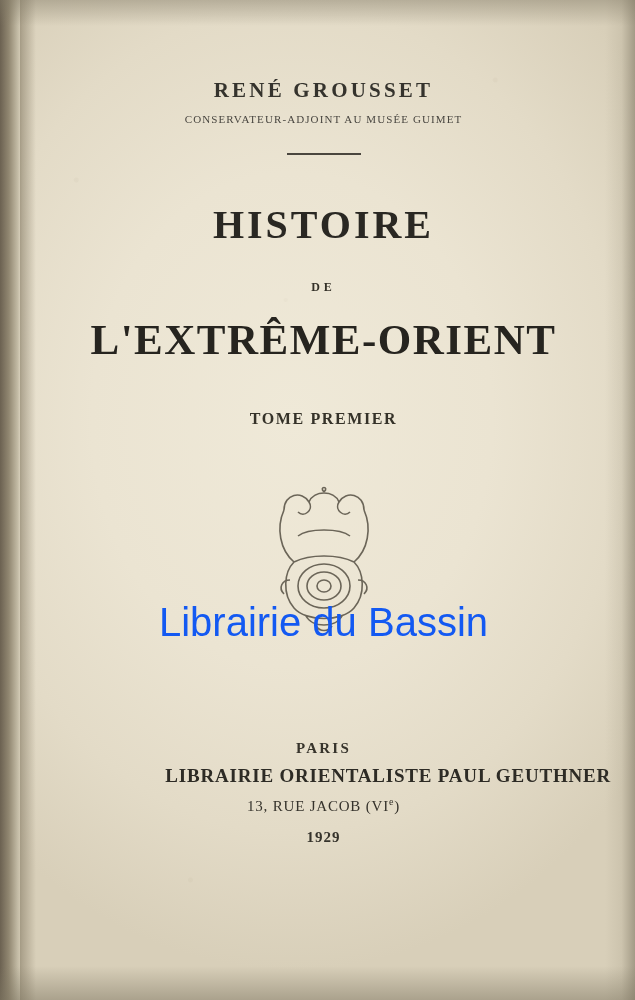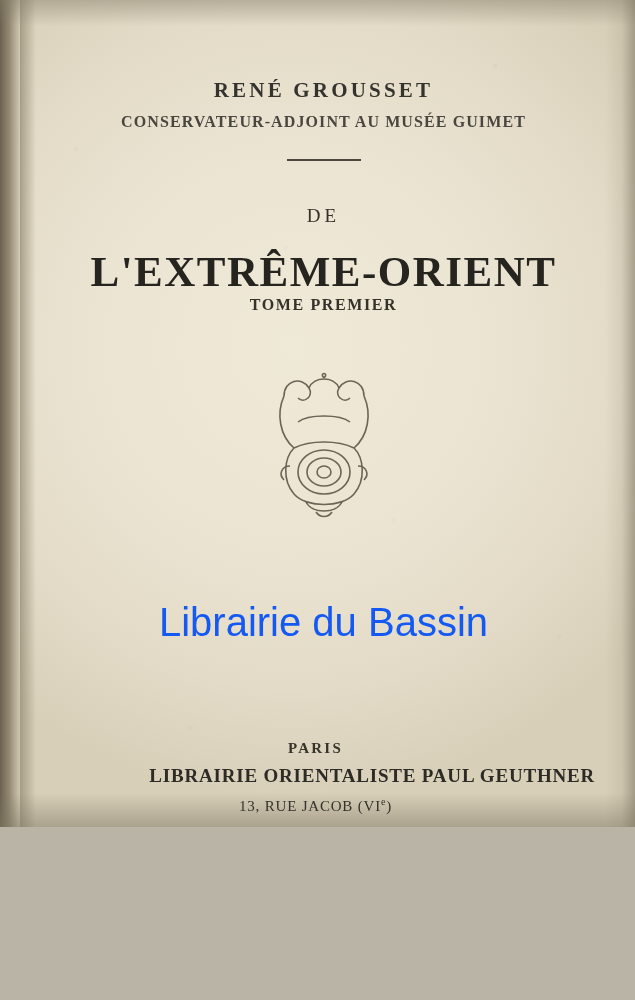--- a/index.html
+++ b/index.html
@@ -9,21 +9,21 @@
   body {
     width: 635px;
     height: 1000px;
     background: #b9b4a6;
     font-family: "Liberation Serif", serif;
     overflow: hidden;
   }
   .page {
     position: relative;
     width: 635px;
-    height: 827px;
+    height: 1000px;
     overflow: hidden;
     background:
       radial-gradient(ellipse 70% 55% at 46% 42%, #efe9d8 0%, #ebe4d2 45%, #e3dbc7 75%, #d8cfb9 100%);
   }
   
   .gutter-left {
     position: absolute;
     top: 0; left: 0;
     width: 22px; height: 100%;
     background: linear-gradient(to right, #6d6353 0%, #8e8472 35%, #b9b0 98%, rgba(200,192,172,0) 100%);
@@ -81,55 +81,56 @@
 
   .author {
     margin-top: 78px;
     font-size: 21px;
     letter-spacing: 3.2px;
     font-weight: 700;
     color: #35332d;
   }
   .author-sub {
     margin-top: 10px;
-    font-size: 16px;
+    font-size: 11px;
     letter-spacing: 1.1px;
     color: #494640;
-    font-weight: 700;
+    font-weight: 400;
   }
   .rule {
     width: 74px;
     height: 2px;
     background: #4a463e;
     margin: 28px auto 0;
   }
 
   .title-main {
     margin-top: 46px;
     font-size: 40px;
     letter-spacing: 3px;
     font-weight: 700;
     color: #2a2823;
   }
   .title-de {
-    margin-top: 44px;
-    font-size: 19px;
+    margin-top: 32px;
+    font-size: 12px;
     letter-spacing: 4px;
-    font-weight: 400;
+    font-weight: 700;
     color: #343128;
   }
   .title-sub {
     margin-top: 20px;
     font-size: 43px;
     letter-spacing: 1.5px;
     font-weight: 700;
     color: #26241f;
   }
 
   .tome {
+    margin-top: 46px;
     font-size: 16px;
     letter-spacing: 1.6px;
     font-weight: 700;
     color: #353229;
   }
   .note {
     margin-top: 22px;
     font-size: 15.5px;
     letter-spacing: .3px;
     color: #3a372f;
@@ -137,21 +138,21 @@
 
   .ornament {
     margin-top: 48px;
     display: flex;
     justify-content: center;
   }
   .ornament svg { display: block; }
 
   .imprint {
     position: absolute;
-    left: 0; right: 16px;
+    left: 0; right: 0;
     top: 740px;
   }
   .imprint .city {
     font-size: 15px;
     letter-spacing: 2.2px;
     font-weight: 700;
     color: #37342c;
   }
   .imprint .publisher {
     margin-top: 8px;
@@ -202,20 +203,21 @@
   <div class="edge-top"></div>
   <div class="edge-bottom"></div>
 
   <div class="content">
 
     <div class="author">RENÉ GROUSSET</div>
     <div class="author-sub">CONSERVATEUR-ADJOINT AU MUSÉE GUIMET</div>
 
     <div class="rule"></div>
 
+    <div class="title-main">HISTOIRE</div>
     <div class="title-de">DE</div>
     <div class="title-sub">L'EXTRÊME-ORIENT</div>
 
     <div class="tome">TOME PREMIER</div>
 
     <div class="ornament">
       <svg width="140" height="160" viewBox="0 0 140 160" fill="none" stroke="#6b6558" stroke-width="1.6">
         <path d="M30 34 C30 18, 48 14, 55 26 C60 34, 50 42, 44 36"></path>
         <path d="M110 34 C110 18, 92 14, 85 26 C80 34, 90 42, 96 36"></path>
         <path d="M55 26 C60 14, 80 14, 85 26"></path>

